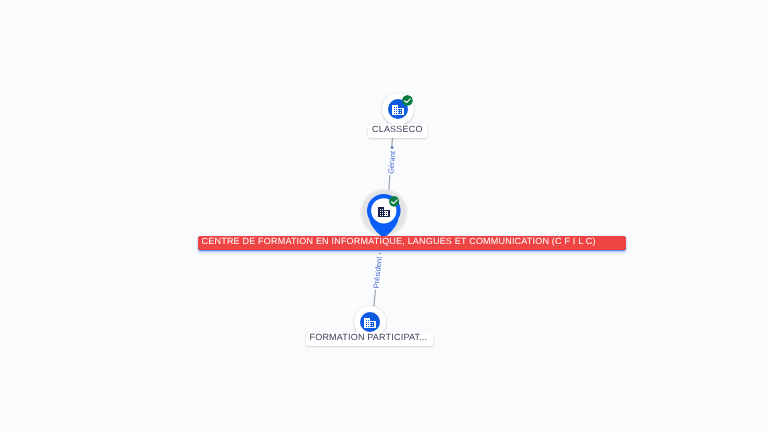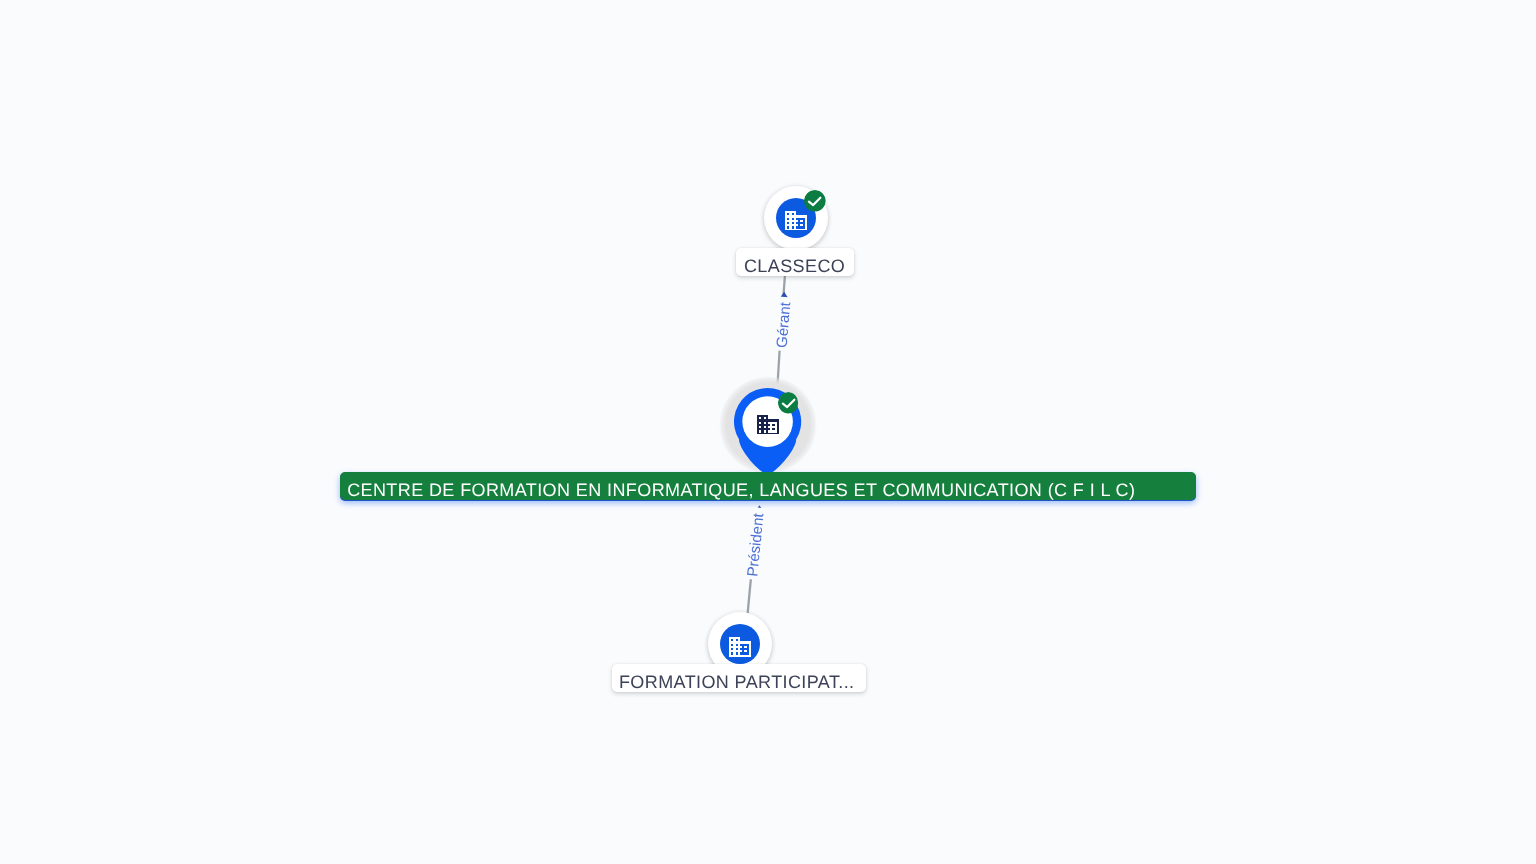--- a/index.html
+++ b/index.html
@@ -17,25 +17,25 @@
   .cdisc svg{position:relative;top:1px;}
 
   
   .pinwrap{position:absolute;}
   .halo{position:absolute;border-radius:50%;background:radial-gradient(circle closest-side, rgba(227,227,228,1) 0%, rgba(227,227,228,1) 86%, rgba(229,230,231,.55) 95%, rgba(231,232,233,0) 100%);}
 
   
   .badge{position:absolute;border-radius:50%;display:block;}
 
   
-  .chip{position:absolute;display:flex;align-items:flex-end;justify-content:flex-start;padding-left:3.9px;box-sizing:border-box;
+  .chip{position:absolute;display:flex;align-items:flex-start;justify-content:flex-start;padding-left:3.9px;box-sizing:border-box;
         border-radius:2.5px;background:#ffffff;color:#3c4257;
         box-shadow:0 1px 2px rgba(60,64,67,.2),0 0 1px rgba(60,64,67,.12);
         font-size:9px;letter-spacing:.2px;white-space:nowrap;overflow:hidden;}
-  .chip.sel{background:#15803d;color:#ffffff;box-shadow:0 0.5px 0 rgba(8,60,190,.85),0 1.5px 3px rgba(10,94,246,.42);}
+  .chip.sel{background:#ef4444;color:#ffffff;box-shadow:0 0.5px 0 rgba(8,60,190,.85),0 1.5px 3px rgba(10,94,246,.42);margin-left:28px;}
 
   
   .elabel{position:absolute;color:#4b6fd6;font-size:7.5px;white-space:nowrap;line-height:1;background:#fafbfd;padding:0 2.5px 0 1.5px;}
 </style>
 </head>
 <body>
 
 <div id="stage">
 
   <svg id="edges" viewBox="0 0 768 432">

